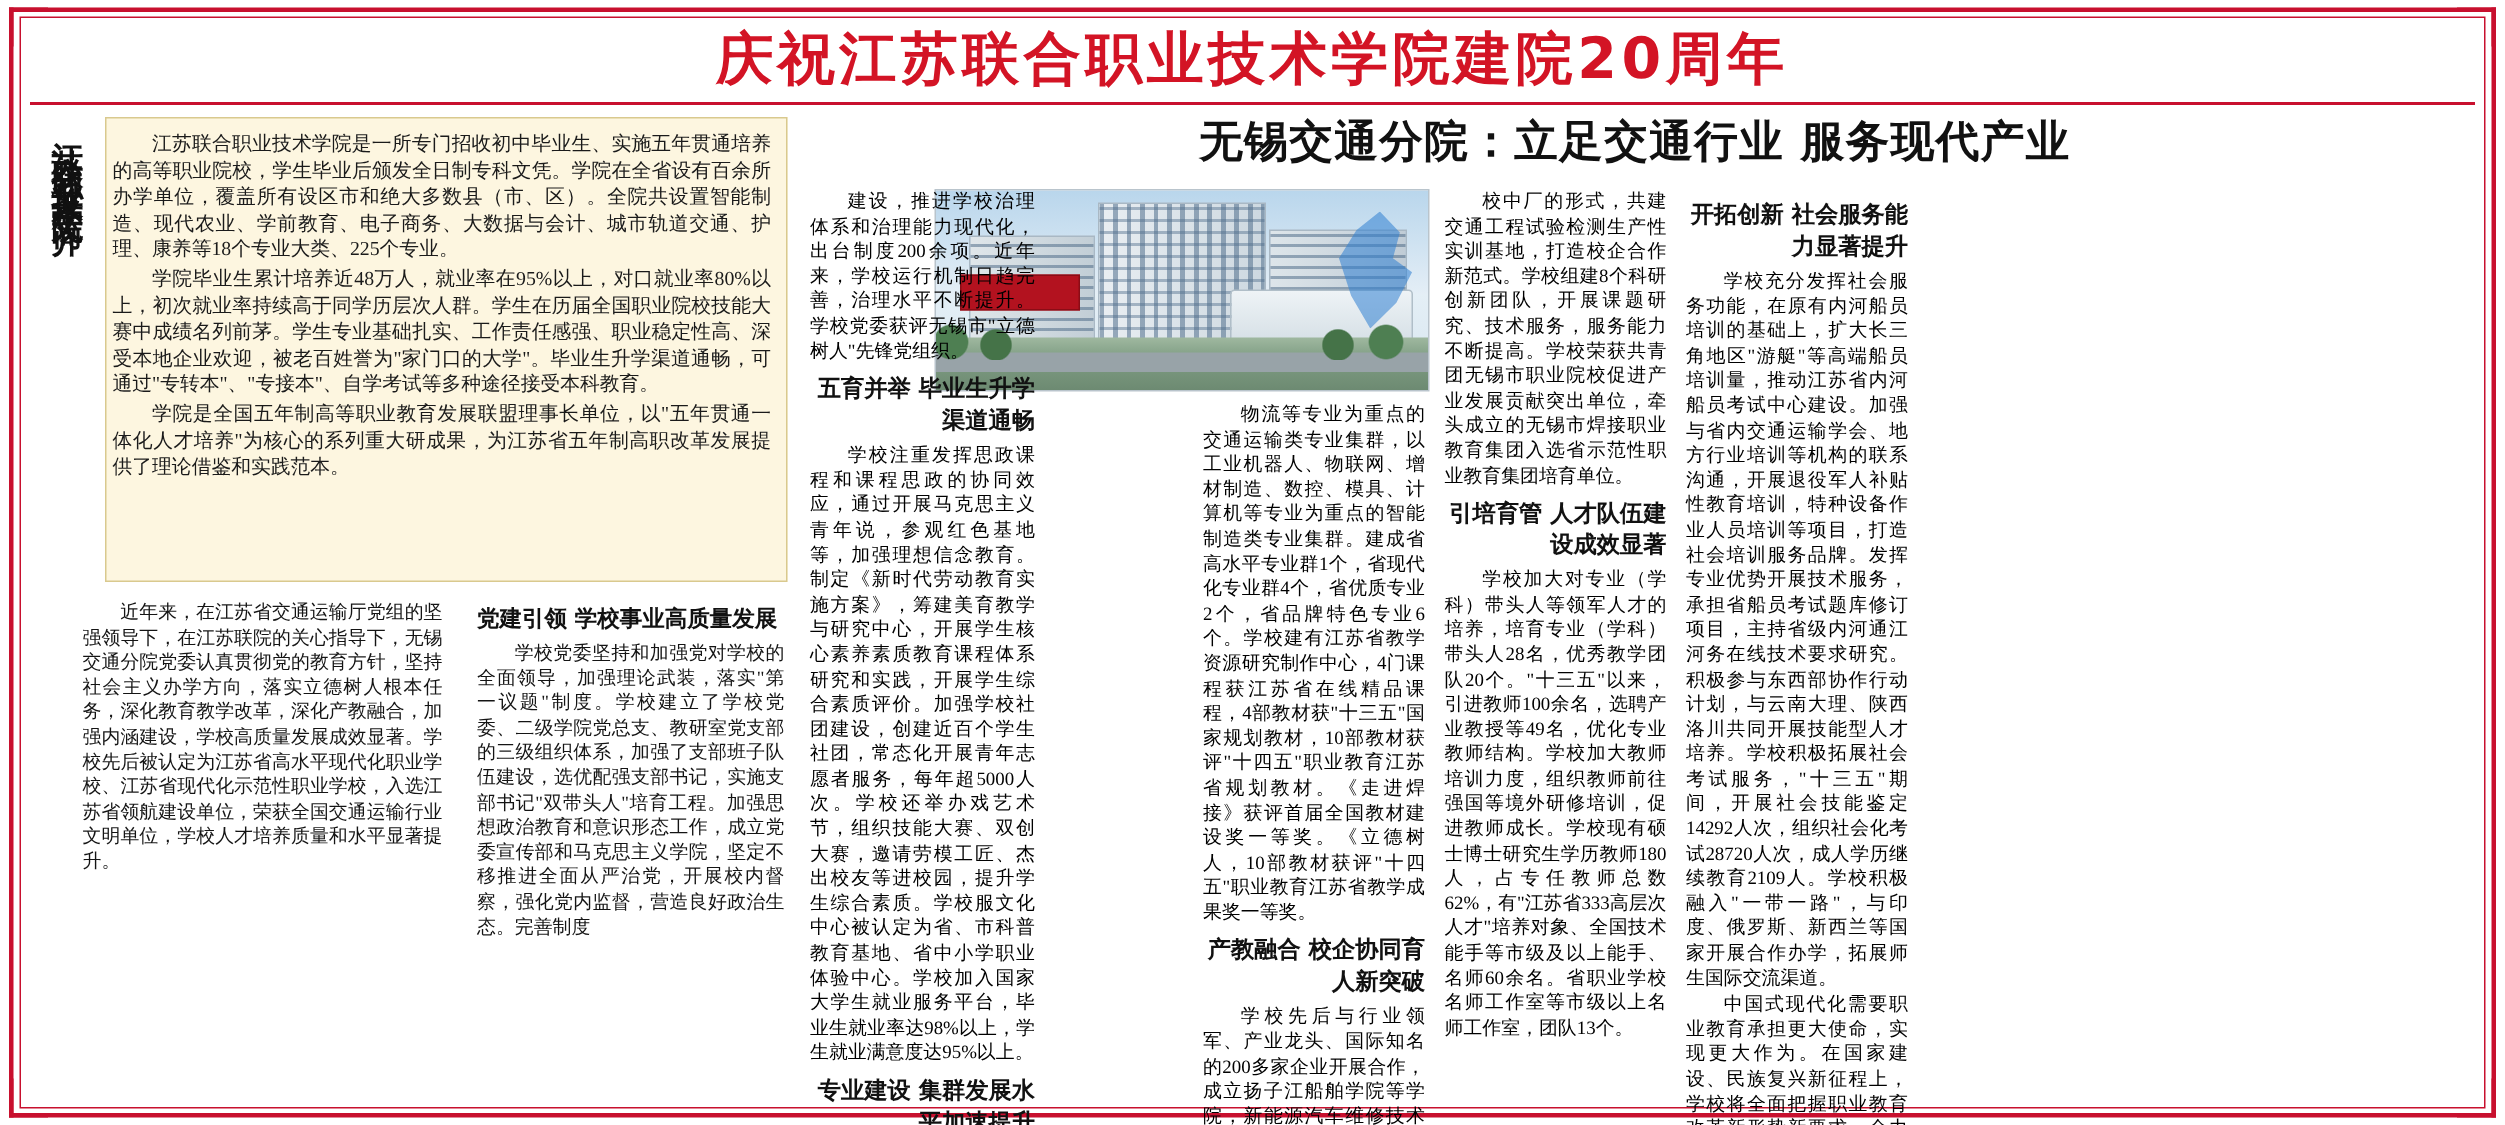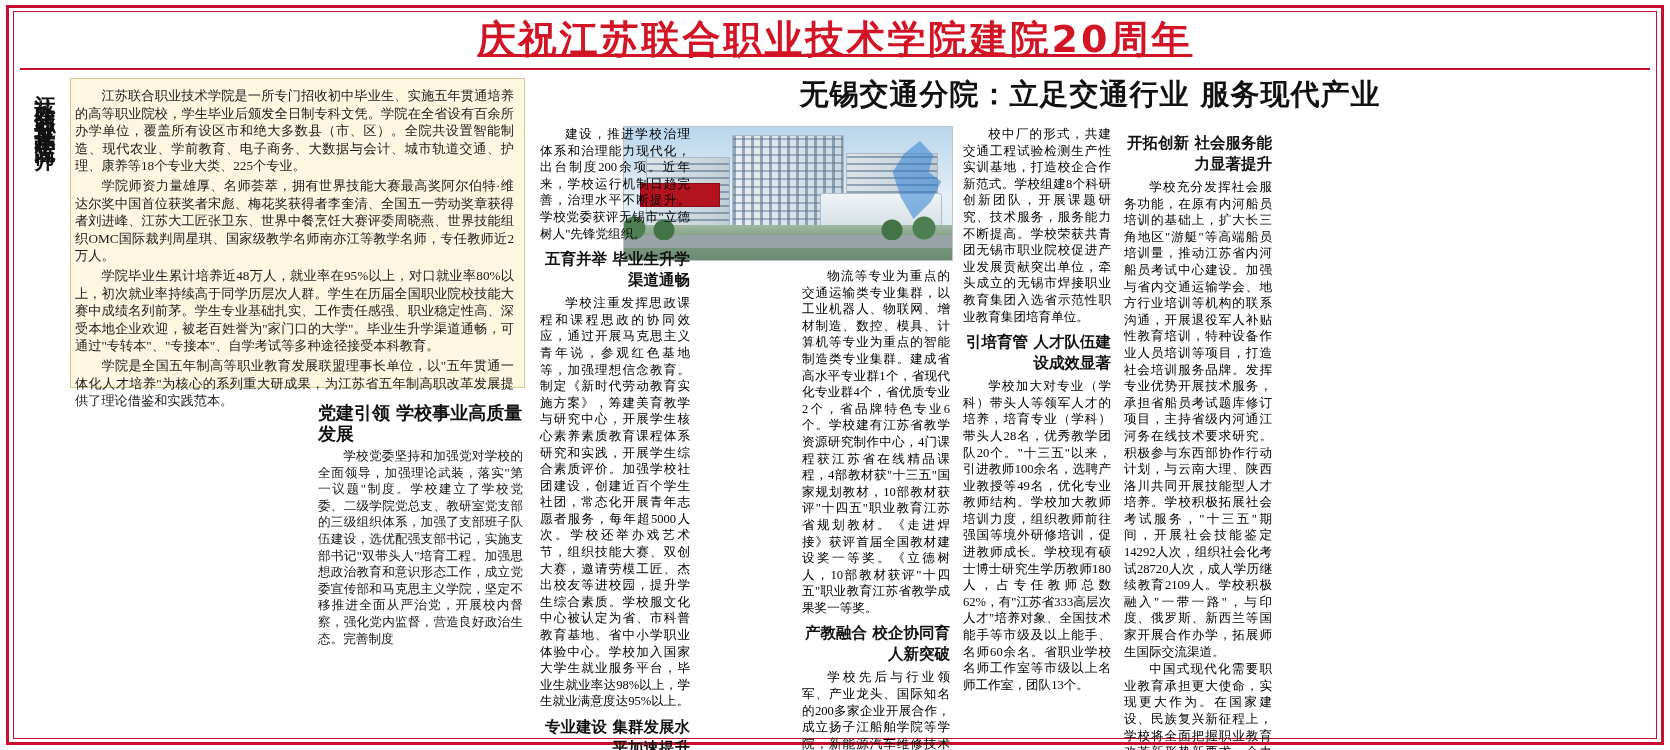--- a/index.html
+++ b/index.html
@@ -53,21 +53,20 @@
     text-align: center;
   }
   .masthead-title {
     font-family: "DejaVu Sans", "Liberation Sans", sans-serif;
     font-weight: bold;
     font-size: 38px;
     letter-spacing: 3px;
     color: #d31425;
     line-height: 50px;
     white-space: nowrap;
-    text-decoration: underline;
   }
   .masthead-rule {
     position: absolute;
     left: 20px;
     top: 68px;
     width: 1630px;
     height: 2px;
     background: #c8102e;
   }
 
@@ -251,21 +250,21 @@
     font-size: 12.6px;
     line-height: 16.6px;
     text-indent: 2em;
     text-align: justify;
     color: #141414;
   }
   .col-lower h3 {
     margin: 2px 0 4px 0;
     font-family: "DejaVu Sans", "Liberation Sans", sans-serif;
     font-weight: bold;
-    font-size: 18px;
+    font-size: 15px;
     line-height: 21px;
     color: #111;
   }
   .cl1 { left: 318px; top: 404px; width: 205px; }
 </style>
 </head>
 <body>
 
 <div class="page">
 
@@ -280,21 +279,20 @@
     <div class="masthead-title">庆祝江苏联合职业技术学院建院20周年</div>
   </div>
   <div class="masthead-rule"></div>
 
   <div class="left-rail">
     <div class="vert-title">江苏联合职业技术学院简介</div>
   </div>
 
   <div class="intro-box">
     <p>江苏联合职业技术学院是一所专门招收初中毕业生、实施五年贯通培养的高等职业院校，学生毕业后颁发全日制专科文凭。学院在全省设有百余所办学单位，覆盖所有设区市和绝大多数县（市、区）。全院共设置智能制造、现代农业、学前教育、电子商务、大数据与会计、城市轨道交通、护理、康养等18个专业大类、225个专业。</p>
-    <p>学院师资力量雄厚、名师荟萃，拥有世界技能大赛最高奖阿尔伯特·维达尔奖中国首位获奖者宋彪、梅花奖获得者李奎清、全国五一劳动奖章获得者刘进峰、江苏大工匠张卫东、世界中餐烹饪大赛评委周晓燕、世界技能组织OMC国际裁判周星琪、国家级教学名师南亦江等教学名师，专任教师近2万人。</p>
     <p>学院毕业生累计培养近48万人，就业率在95%以上，对口就业率80%以上，初次就业率持续高于同学历层次人群。学生在历届全国职业院校技能大赛中成绩名列前茅。学生专业基础扎实、工作责任感强、职业稳定性高、深受本地企业欢迎，被老百姓誉为"家门口的大学"。毕业生升学渠道通畅，可通过"专转本"、"专接本"、自学考试等多种途径接受本科教育。</p>
     <p>学院是全国五年制高等职业教育发展联盟理事长单位，以"五年贯通一体化人才培养"为核心的系列重大研成果，为江苏省五年制高职改革发展提供了理论借鉴和实践范本。</p>
   </div>
 
   <div class="banner">
     <div class="banner-title">无锡交通分院：立足交通行业  服务现代产业</div>
   </div>
 
   <div class="photo">
     <div class="sky"></div>
@@ -334,18 +332,21 @@
     <h3>引培育管  人才队伍建设成效显著</h3>
     <p>学校加大对专业（学科）带头人等领军人才的培养，培育专业（学科）带头人28名，优秀教学团队20个。"十三五"以来，引进教师100余名，选聘产业教授等49名，优化专业教师结构。学校加大教师培训力度，组织教师前往强国等境外研修培训，促进教师成长。学校现有硕士博士研究生学历教师180人，占专任教师总数62%，有"江苏省333高层次人才"培养对象、全国技术能手等市级及以上能手、名师60余名。省职业学校名师工作室等市级以上名师工作室，团队13个。</p>
   </div>
 
   <div class="col c4">
     <h3>开拓创新  社会服务能力显著提升</h3>
     <p>学校充分发挥社会服务功能，在原有内河船员培训的基础上，扩大长三角地区"游艇"等高端船员培训量，推动江苏省内河船员考试中心建设。加强与省内交通运输学会、地方行业培训等机构的联系沟通，开展退役军人补贴性教育培训，特种设备作业人员培训等项目，打造社会培训服务品牌。发挥专业优势开展技术服务，承担省船员考试题库修订项目，主持省级内河通江河务在线技术要求研究。积极参与东西部协作行动计划，与云南大理、陕西洛川共同开展技能型人才培养。学校积极拓展社会考试服务，"十三五"期间，开展社会技能鉴定14292人次，组织社会化考试28720人次，成人学历继续教育2109人。学校积极融入"一带一路"，与印度、俄罗斯、新西兰等国家开展合作办学，拓展师生国际交流渠道。</p>
     <p>中国式现代化需要职业教育承担更大使命，实现更大作为。在国家建设、民族复兴新征程上，学校将全面把握职业教育改革新形势新要求，全力抢抓职业教育发展新机遇，改革创新、攻坚克难、开拓奋进，不断开创学校高质量发展新局面，为江苏发展提供人才保障和智力支撑。</p>
   </div>
 
+  <div class="col-lower cl1" style="left: 55px; top: 400px; width: 240px;">
+    <p>近年来，在江苏省交通运输厅党组的坚强领导下，在江苏联院的关心指导下，无锡交通分院党委认真贯彻党的教育方针，坚持社会主义办学方向，落实立德树人根本任务，深化教育教学改革，深化产教融合，加强内涵建设，学校高质量发展成效显著。学校先后被认定为江苏省高水平现代化职业学校、江苏省现代化示范性职业学校，入选江苏省领航建设单位，荣获全国交通运输行业文明单位，学校人才培养质量和水平显著提升。</p>
+  </div>
 
 <div class="col-lower" style="left: 318px; top: 400px; width: 205px;">
       <h3>党建引领  学校事业高质量发展</h3>
       <p>学校党委坚持和加强党对学校的全面领导，加强理论武装，落实"第一议题"制度。学校建立了学校党委、二级学院党总支、教研室党支部的三级组织体系，加强了支部班子队伍建设，选优配强支部书记，实施支部书记"双带头人"培育工程。加强思想政治教育和意识形态工作，成立党委宣传部和马克思主义学院，坚定不移推进全面从严治党，开展校内督察，强化党内监督，营造良好政治生态。完善制度</p>
     </div>
   </div>
 
 </body></html>

